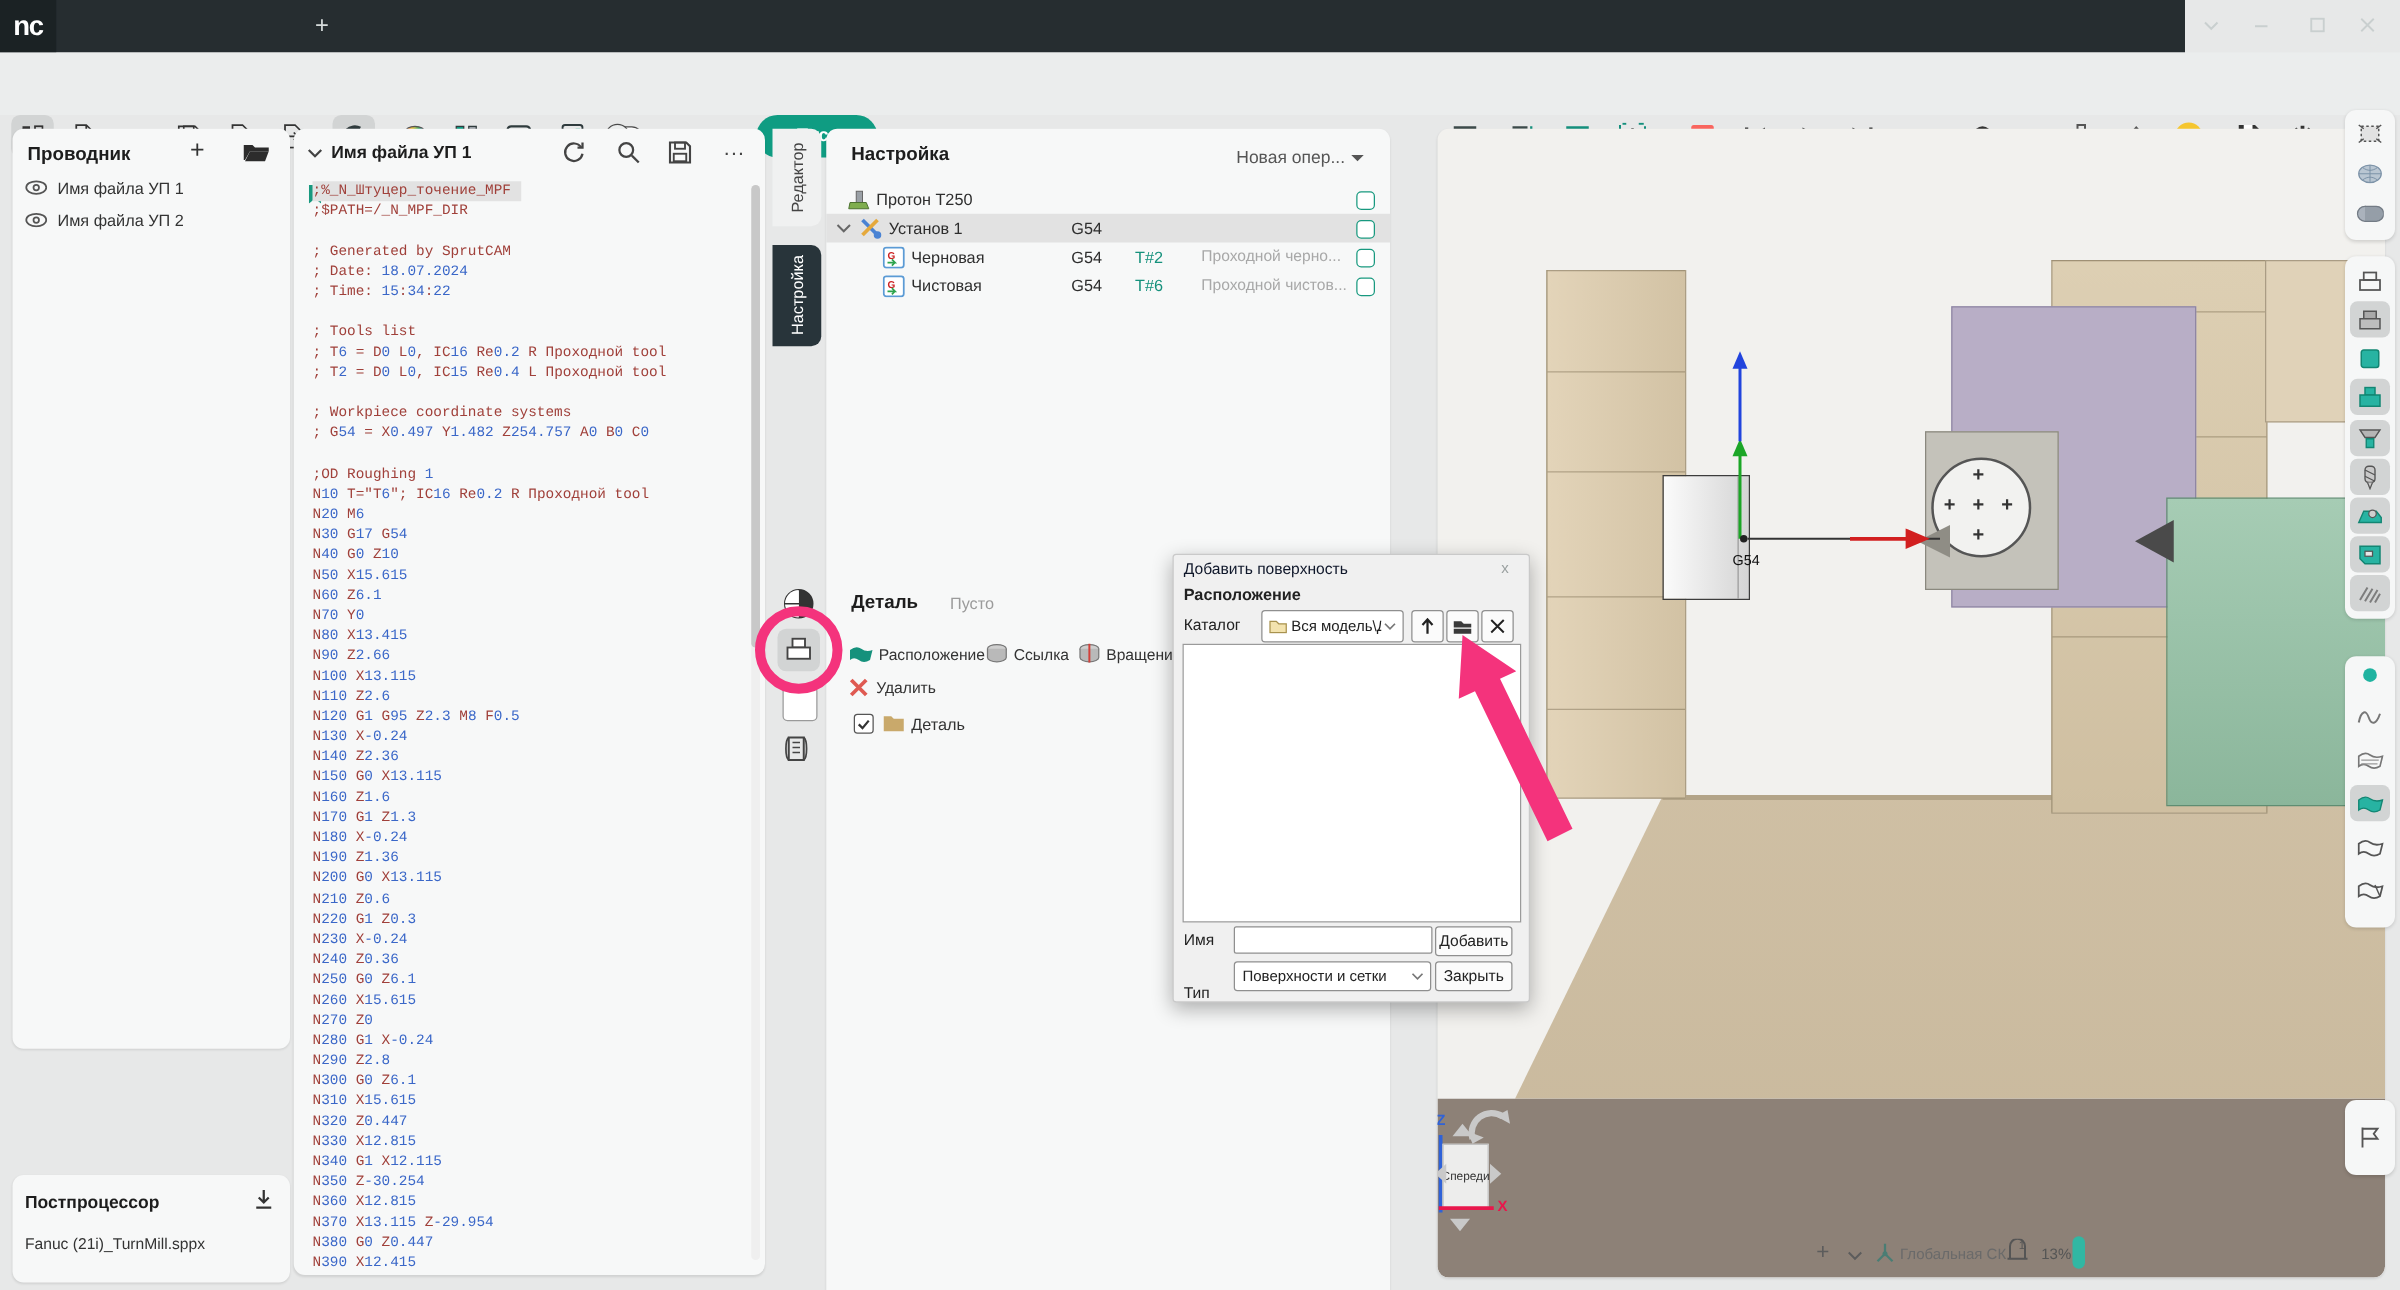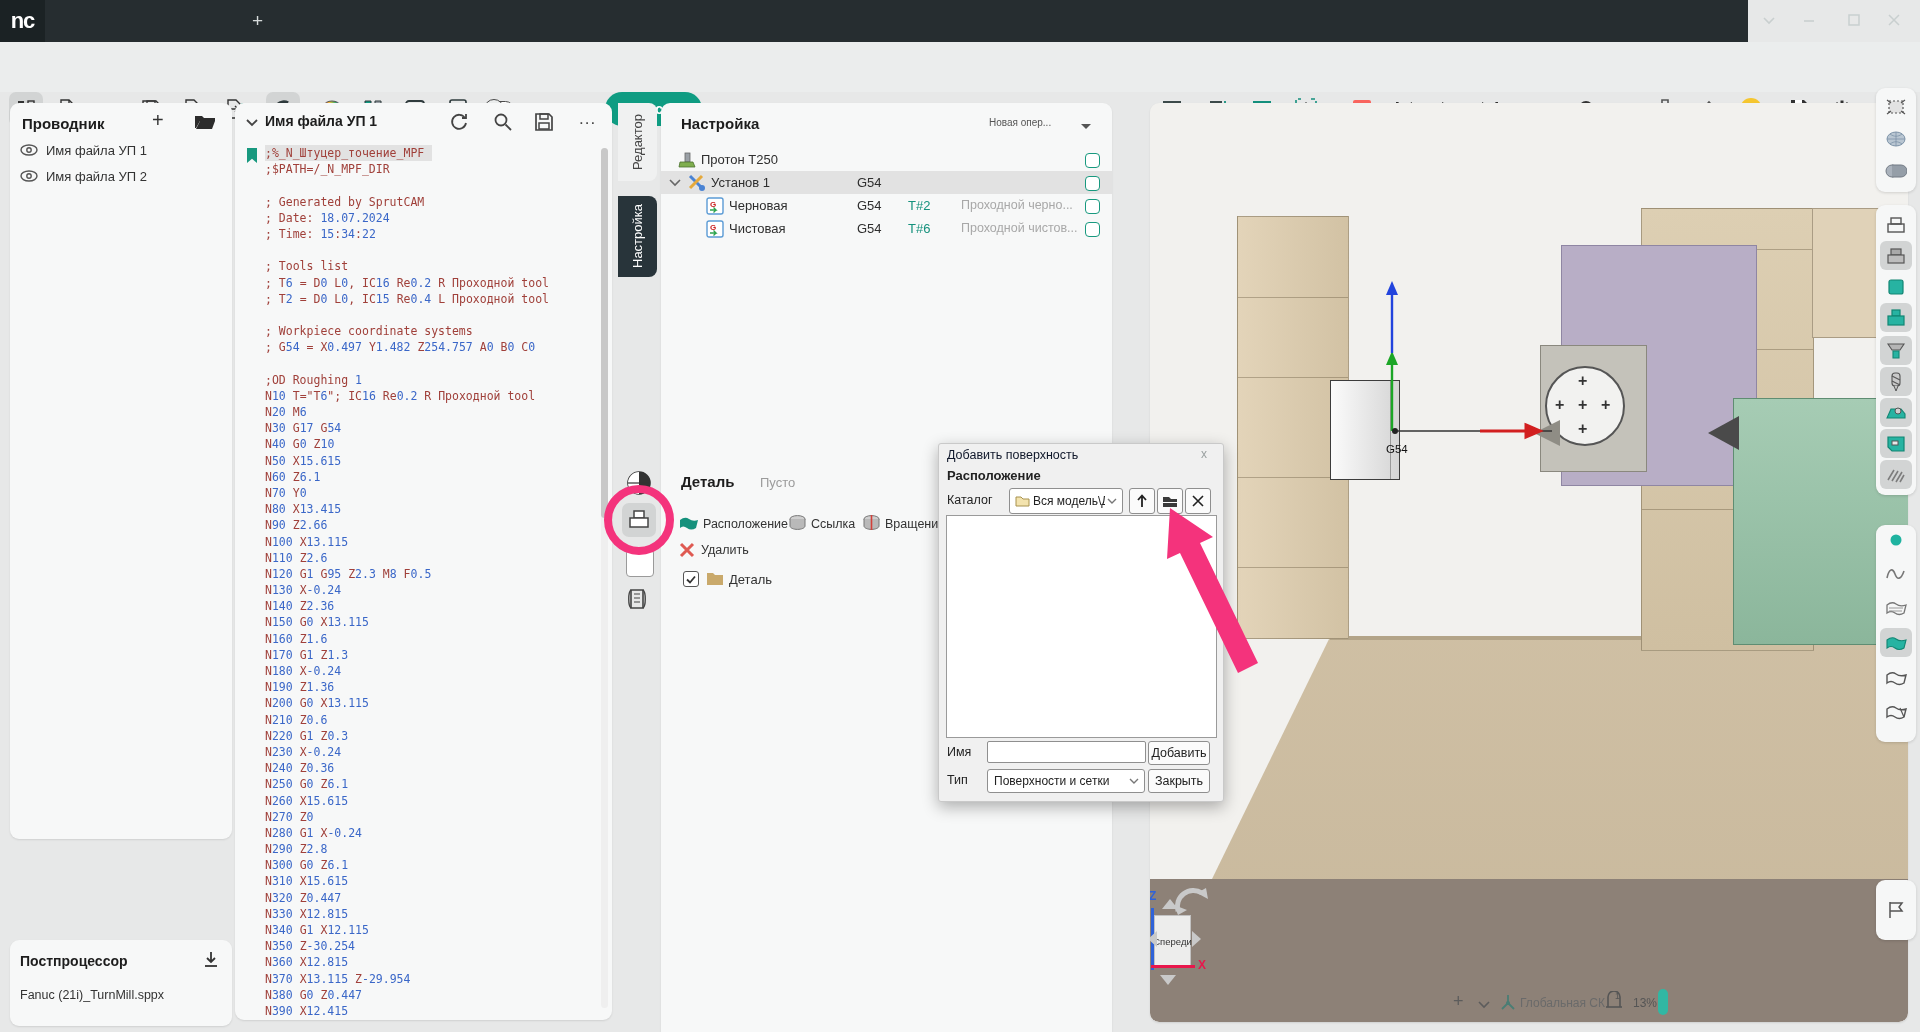--- a/index.html
+++ b/index.html
@@ -23,21 +23,21 @@
   .toggle-track{left:485px;top:59px;width:27px;height:15px;border:1.6px solid #4a4a4a;border-radius:9px;background:#fff;}
   .toggle-knob{left:484px;top:57px;width:18px;height:18px;border:1.6px solid #4a4a4a;border-radius:50%;background:#ebeded;}
   .toggle-label{left:520px;top:59px;font-size:13.5px;color:#222;}
   
   .panel{background:#f7f8f8;border-radius:9px;box-shadow:0 1px 2px rgba(0,0,0,.10);}
   .p-title{font-weight:bold;font-size:15px;color:#1d1d1d;}
   
   .exp-item{display:flex;align-items:center;gap:8px;font-size:13px;color:#333;height:26px;padding-left:10px;}
   
   .code{font-family:"DejaVu Sans Mono",monospace;font-size:11.5px;line-height:16.2px;white-space:pre;color:#a0403a;}
-  .code-line{padding-left:30px;height:16.2px;}
+  .code-line{padding-left:15px;height:16.2px;font-family:Liberation Mono, monospace;}
   .code-line span.num{color:#3a67c8;}
   .code-line .hl{background:#e2e2e2;display:inline-block;padding-right:8px;}
   
   .vtab{writing-mode:vertical-rl;transform:rotate(180deg);display:flex;align-items:center;justify-content:center;
         font-size:13px;border-radius:8px 0 0 8px;}
   
   .trow{position:absolute;left:0;width:451px;height:23px;font-size:13px;color:#2e2e2e;}
   .trow.sel{background:#e2e2e2;}
   .trow .cell{position:absolute;top:4px;}
   .cb{position:absolute;width:13px;height:13px;border:1.6px solid #18997f;border-radius:4px;background:#fff;}
@@ -353,21 +353,21 @@
   <div class="ab" style="left:625px;top:586px">
     <svg width="28" height="28">
         <path d="M6 4h12v18H6z" fill="none" stroke="#444" stroke-width="1.6"></path>
         <path d="M6 4c-3 2-3 16 0 18M18 4c3 2 3 16 0 18" fill="none" stroke="#444" stroke-width="1.4"></path>
         <path d="M9 8h6M9 12h6M9 16h6" stroke="#444" stroke-width="1.2"></path>
       </svg>
   </div>
 
   <div class="ab panel" style="left:661px;top:103px;width:451px;height:929px;border-radius:9px 9px 0 0">
     <div class="ab p-title" style="left:20px;top:12px">Настройка</div>
-    <div class="ab" style="left:328px;top:14px;font-size:10px;color:#555">Новая опер...</div>
+    <div class="ab" style="left:328px;top:14px;font-size:14px;color:#555">Новая опер...</div>
     <svg class="ab" style="left:419px;top:19px" width="12" height="10">
         <path d="M1 2l5 5 5-5z" fill="#555"></path>
       </svg>
     <div id="op-tree" class="ab" style="left:0;top:42px;width:451px;height:120px">
         <div class="trow" style="top: 3px;">
           <span class="cell" style="left:17px;top:3px">
             <svg width="18" height="18">
               <rect x="7" y="2" width="5" height="9" fill="#9aa0a6" stroke="#666" stroke-width="0.8"></rect>
               <path d="M2 11h13l2 5H1z" fill="#7fae4f" stroke="#4c7230" stroke-width="0.8"></path>
             </svg>
@@ -681,21 +681,21 @@
     </div>
     <div class="dlg-btn" style="left:246px;top:44px;width:24px;height:24px">
       <svg width="12" height="12">
           <path d="M1 1l10 10M11 1L1 11" stroke="#222" stroke-width="1.6"></path>
         </svg>
     </div>
     <div class="ab" style="left:7px;top:71px;width:269px;height:221px;background:#fff;border:1px solid #9a9a9a"></div>
     <div class="ab" style="left:8px;top:301px">Имя</div>
     <input class="ab" style="left: 48px; top: 297px; width: 153px; height: 18px; border: 1px solid rgb(143, 143, 143); border-radius: 2px; font-size: 12px;" value="">
     <div class="dlg-btn" style="left:209px;top:297px;width:60px;height:22px">Добавить</div>
-    <div class="ab" style="left:8px;top:329px">Тип</div>
+    <div class="ab" style="left:8px;top:343px">Тип</div>
     <div class="combo" style="left:48px;top:325px;width:156px;height:22px">
       <span style="margin-left:6px;flex:1">Поверхности и сетки</span>
       <svg style="margin-right:5px" width="10" height="8">
           <path d="M1 2l4 4 4-4" stroke="#777" stroke-width="1.4" fill="none"></path>
         </svg>
     </div>
     <div class="dlg-btn" style="left:209px;top:325px;width:60px;height:22px">Закрыть</div>
   </div>
 
   <svg class="ab" style="left:0;top:0;pointer-events:none;z-index:200" width="1920" height="1032">

